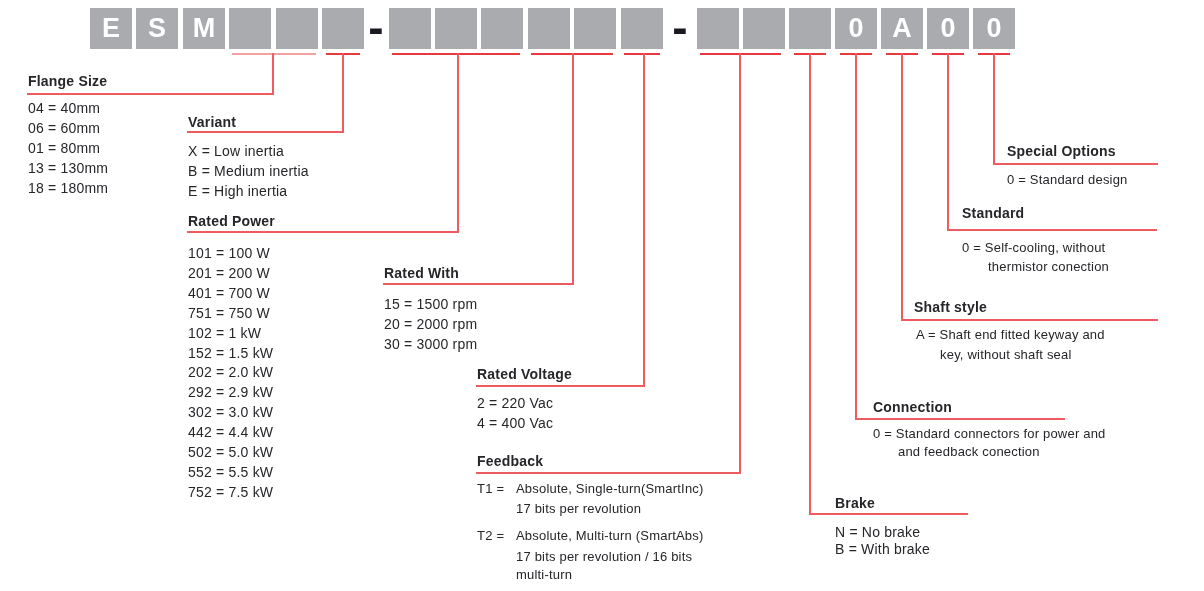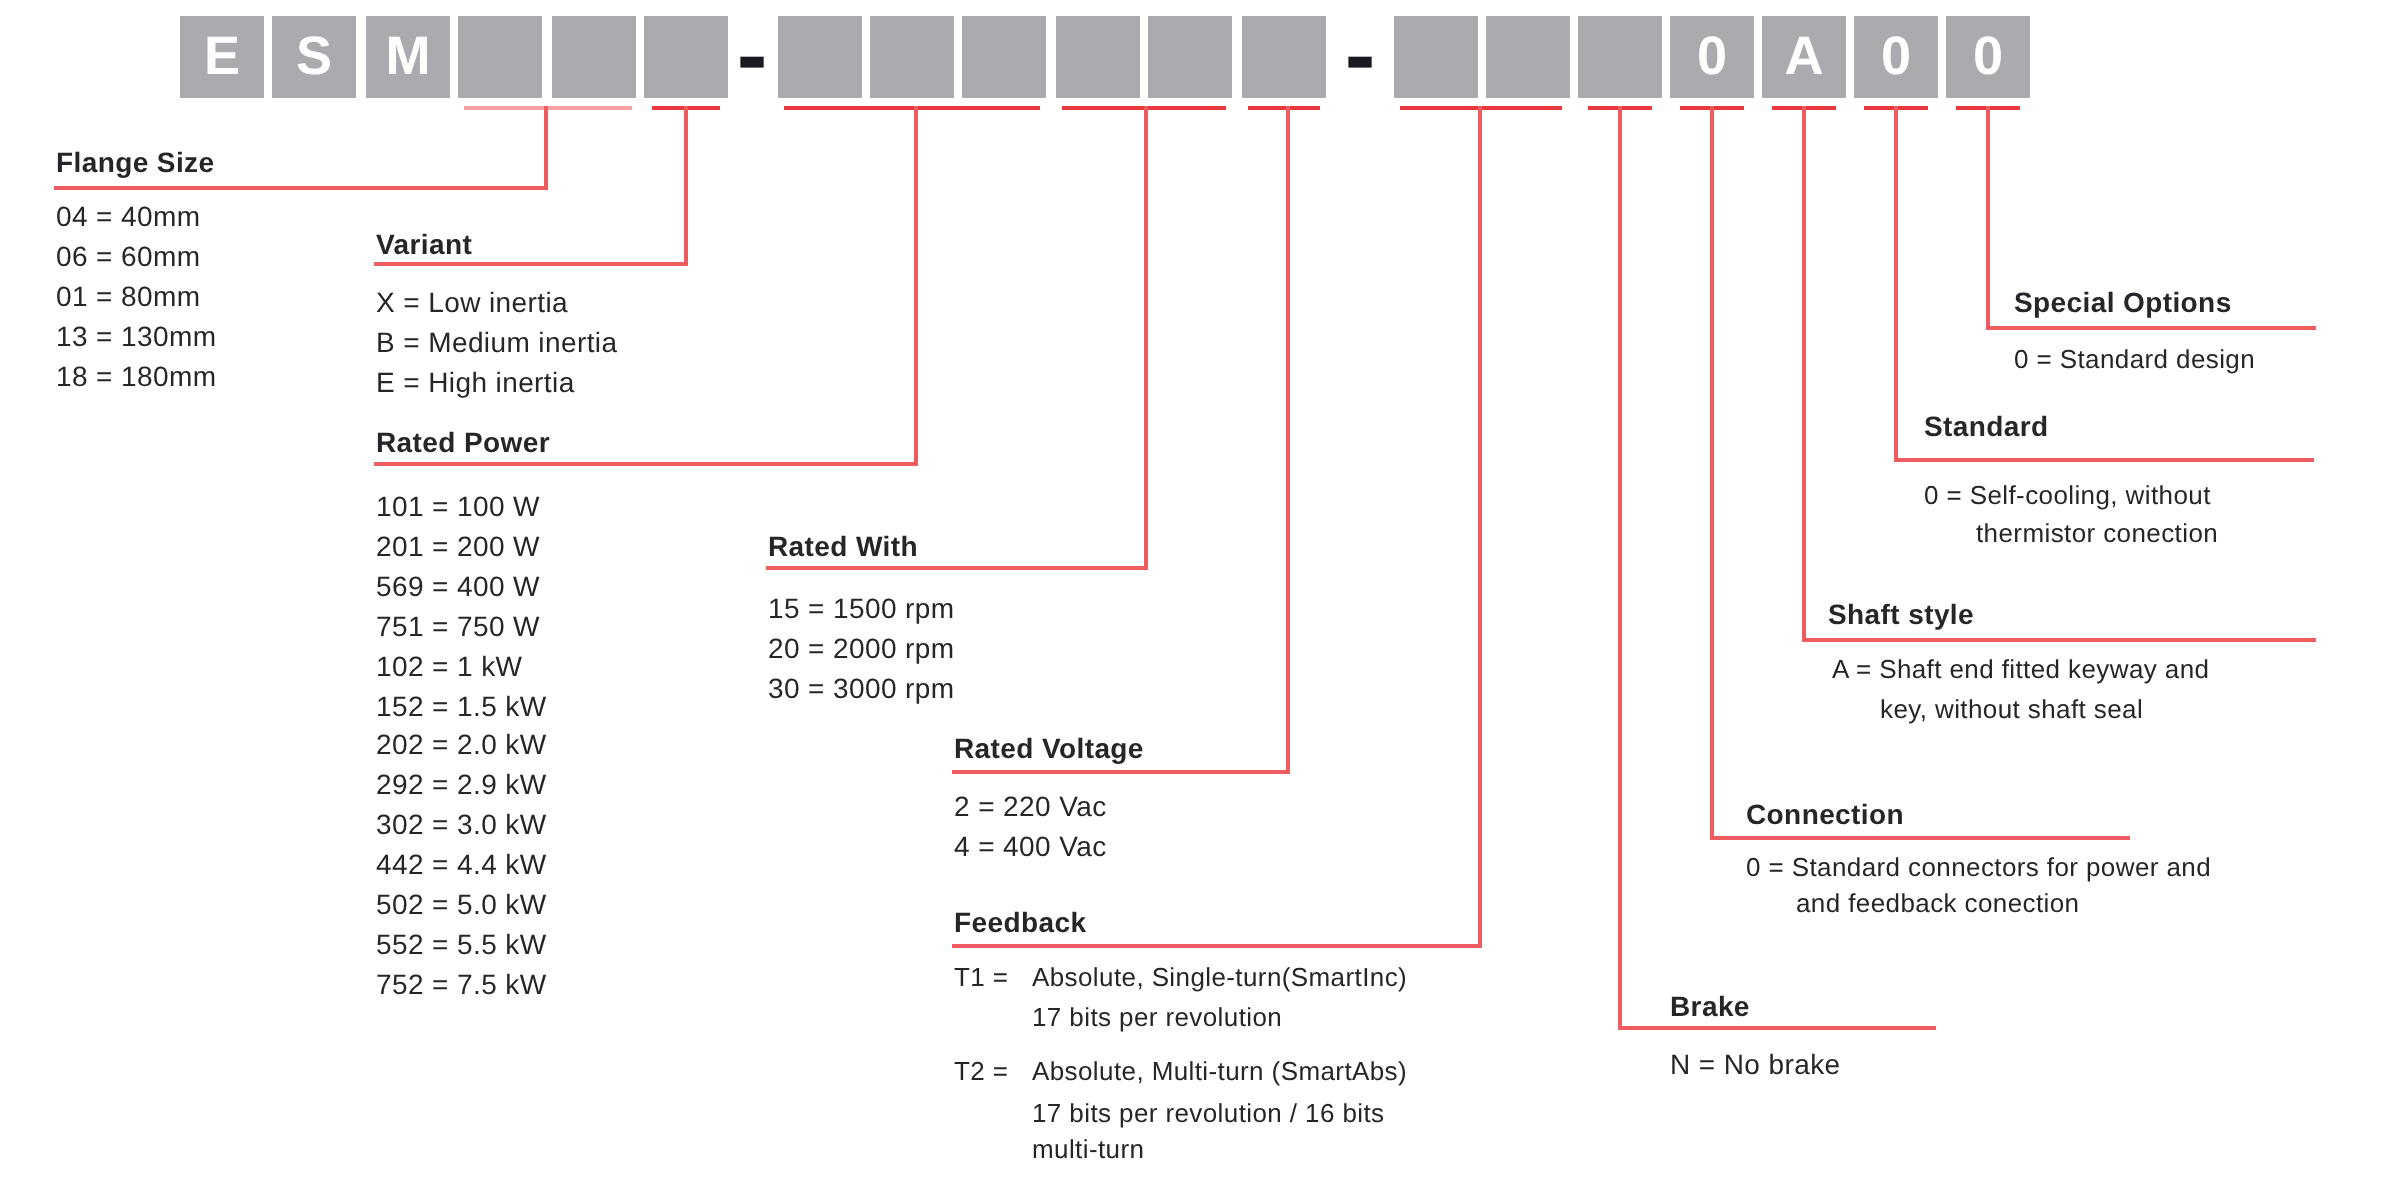--- a/index.html
+++ b/index.html
@@ -118,21 +118,21 @@
   <div class="list lh20" style="left:188px;top:141px">
     <div>X = Low inertia</div>
     <div>B = Medium inertia</div>
     <div>E = High inertia</div>
   </div>
 
   <div class="sec-title" style="left:188px;top:213px">Rated Power</div>
   <div class="list lh19_9" style="left:188px;top:244px">
     <div>101 = 100 W</div>
     <div>201 = 200 W</div>
-    <div>569 = 400 W</div>
+    <div>401 = 700 W</div>
     <div>751 = 750 W</div>
     <div>102 = 1 kW</div>
     <div>152 = 1.5 kW</div>
     <div>202 = 2.0 kW</div>
     <div>292 = 2.9 kW</div>
     <div>302 = 3.0 kW</div>
     <div>442 = 4.4 kW</div>
     <div>502 = 5.0 kW</div>
     <div>552 = 5.5 kW</div>
     <div>752 = 7.5 kW</div>
@@ -156,20 +156,21 @@
   <div class="txt" style="left:516px;top:481px">Absolute, Single-turn(SmartInc)</div>
   <div class="txt" style="left:516px;top:501px">17 bits per revolution</div>
   <div class="txt" style="left:477px;top:528px">T2 =</div>
   <div class="txt" style="left:516px;top:528px">Absolute, Multi-turn (SmartAbs)</div>
   <div class="txt" style="left:516px;top:549px">17 bits per revolution / 16 bits</div>
   <div class="txt" style="left:516px;top:567px">multi-turn</div>
 
   <div class="sec-title" style="left:835px;top:495px">Brake</div>
   <div class="list lh17" style="left:835px;top:524px">
     <div>N = No brake</div>
+    <div>B = With brake</div>
   </div>
 
   <div class="sec-title" style="left:873px;top:399px">Connection</div>
   <div class="txt" style="left:873px;top:426px">0 = Standard connectors for power and</div>
   <div class="txt" style="left:898px;top:444px">and feedback conection</div>
 
   <div class="sec-title" style="left:914px;top:299px">Shaft style</div>
   <div class="txt" style="left:916px;top:327px">A = Shaft end fitted keyway and</div>
   <div class="txt" style="left:940px;top:347px">key, without shaft seal</div>
 

